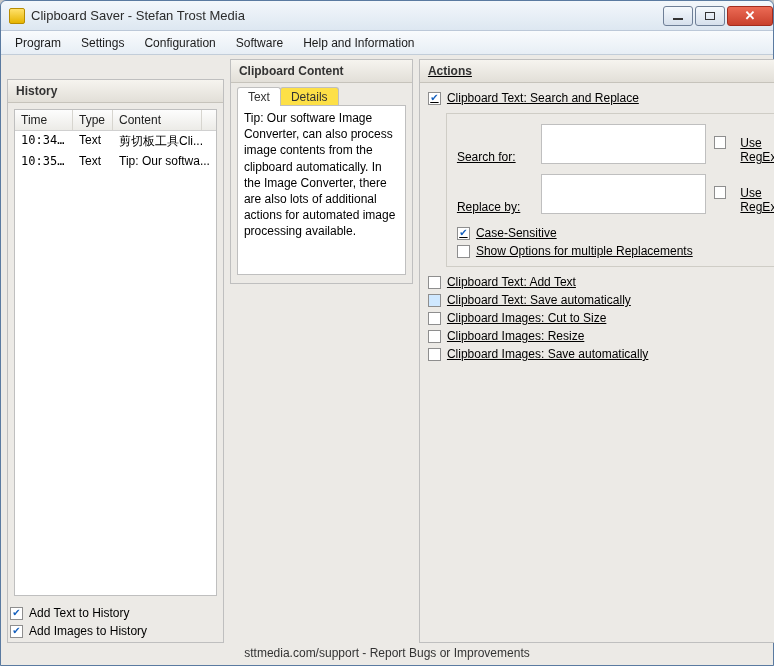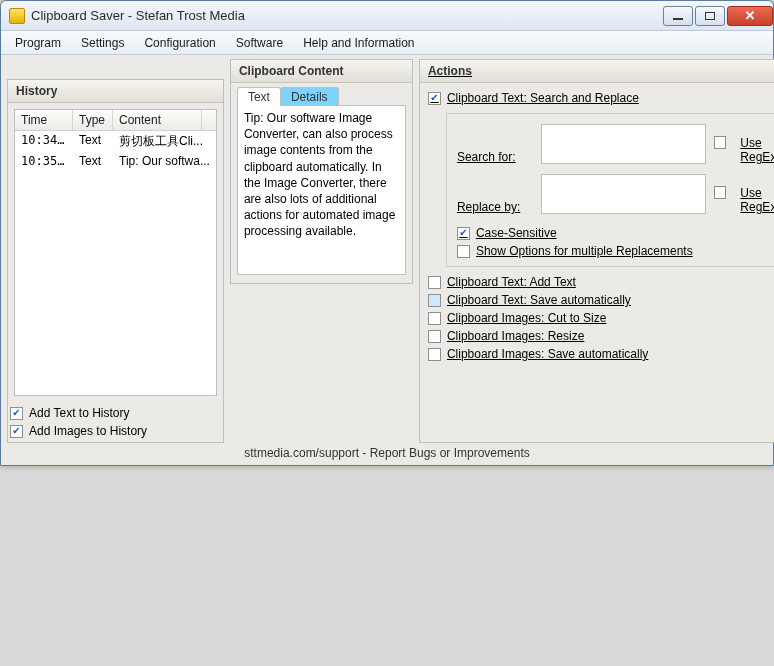--- a/index.html
+++ b/index.html
@@ -1,18 +1,18 @@
 <!DOCTYPE html>
 <html><head>
 <meta charset="utf-8">
 <style>
 * { box-sizing: border-box; margin: 0; padding: 0; font-family: "Segoe UI", Tahoma, sans-serif; font-size: 12px; }
 body { background: #d9d9d9; width: 774px; height: 666px; overflow: hidden; }
 
-.window { width: 774px; height: 466px; background: linear-gradient(#e8eef5, #d6e0ec); border: 1px solid #5a7aa0; border-radius: 6px 6px 0 0; box-shadow: 0 0 6px rgba(0,0,0,.3); display: flex; flex-direction: column; }
+.window { width: 774px; height: 666px; background: linear-gradient(#e8eef5, #d6e0ec); border: 1px solid #5a7aa0; border-radius: 6px 6px 0 0; box-shadow: 0 0 6px rgba(0,0,0,.3); display: flex; flex-direction: column; }
 
 .titlebar { height: 30px; display: flex; align-items: center; padding: 0 0 0 8px; background: linear-gradient(#f3f7fb, #dde7f1); border-bottom: 1px solid #bcc8d8; border-radius: 6px 6px 0 0; }
 .titlebar .icon { width: 16px; height: 16px; background: linear-gradient(#ffe16b,#e6b400); border: 1px solid #b88c00; border-radius: 2px; margin-right: 6px; }
 .titlebar .title { flex: 1; color: #2b2b2b; font-size: 13px; }
 .win-btns { display: flex; }
 .win-btn { width: 30px; height: 20px; margin-left: 2px; border: 1px solid #6e7f97; border-radius: 3px; display: flex; align-items: center; justify-content: center; font-family: Arial; line-height: 1; }
 .win-min,.win-max { background: linear-gradient(#f5f9fd,#d6e0ec); }
 .win-close { width: 46px; background: linear-gradient(#eb6b55,#c9402c); border-color: #a22c1e; color: #fff; }
 .win-btn .glyph-min { width: 10px; border-top: 2px solid #333; margin-top: 6px; }
 .win-btn .glyph-max { width: 10px; height: 8px; border: 1.5px solid #333; }
@@ -41,21 +41,21 @@
 .td { padding: 1px 6px; overflow: hidden; white-space: nowrap; text-overflow: ellipsis; font-size: 12px; }
 .td.time { width: 58px; font-family: Consolas, monospace; }
 .td.type { width: 40px; }
 .td.content { flex: 1; }
 .left-opts { padding: 4px 2px 2px 2px; }
 
 .right { flex: 1; display: flex; flex-direction: row; gap: 6px; min-height: 0; }
 .cc { height: 225px; }
 .cc .body { flex: 1; padding: 4px 6px 8px 6px; display: flex; flex-direction: column; }
 .tabs { display: flex; margin-bottom: -1px; }
-.tab { padding: 2px 10px; border: 1px solid #bfbfbf; border-bottom: none; background: #7dd3fc; border-radius: 3px 3px 0 0; margin-right: -1px; color: #333; }
+.tab { padding: 2px 10px; border: 1px solid #bfbfbf; border-bottom: none; background: #fde047; border-radius: 3px 3px 0 0; margin-right: -1px; color: #333; }
 .tab.active { background: #fff; position: relative; z-index: 2; }
 .tabline { flex: 1; border-bottom: 1px solid #bfbfbf; }
 .textarea { flex: 1; border: 1px solid #bfbfbf; background: #fff; padding: 4px 6px 4px 6px; resize: none; font-family: Tahoma, sans-serif; font-size: 12px; line-height: 1.35; overflow-y: scroll; }
 
 .actions { flex: 1; text-decoration: underline; }
 .actions .body { flex: 1; padding: 6px 8px 6px 8px; overflow: auto; }
 .check { display: flex; align-items: center; gap: 6px; padding: 2px 0; }
 .cb { width: 13px; height: 13px; border: 1px solid #8e8e8e; background: #fff; display: inline-flex; align-items: center; justify-content: center; font-size: 10px; color: #1560bd; }
 .cb.chk::after { content: "✔"; font-size: 10px; line-height: 1; }
 .cb.blue { background: #cfe8ff; }

